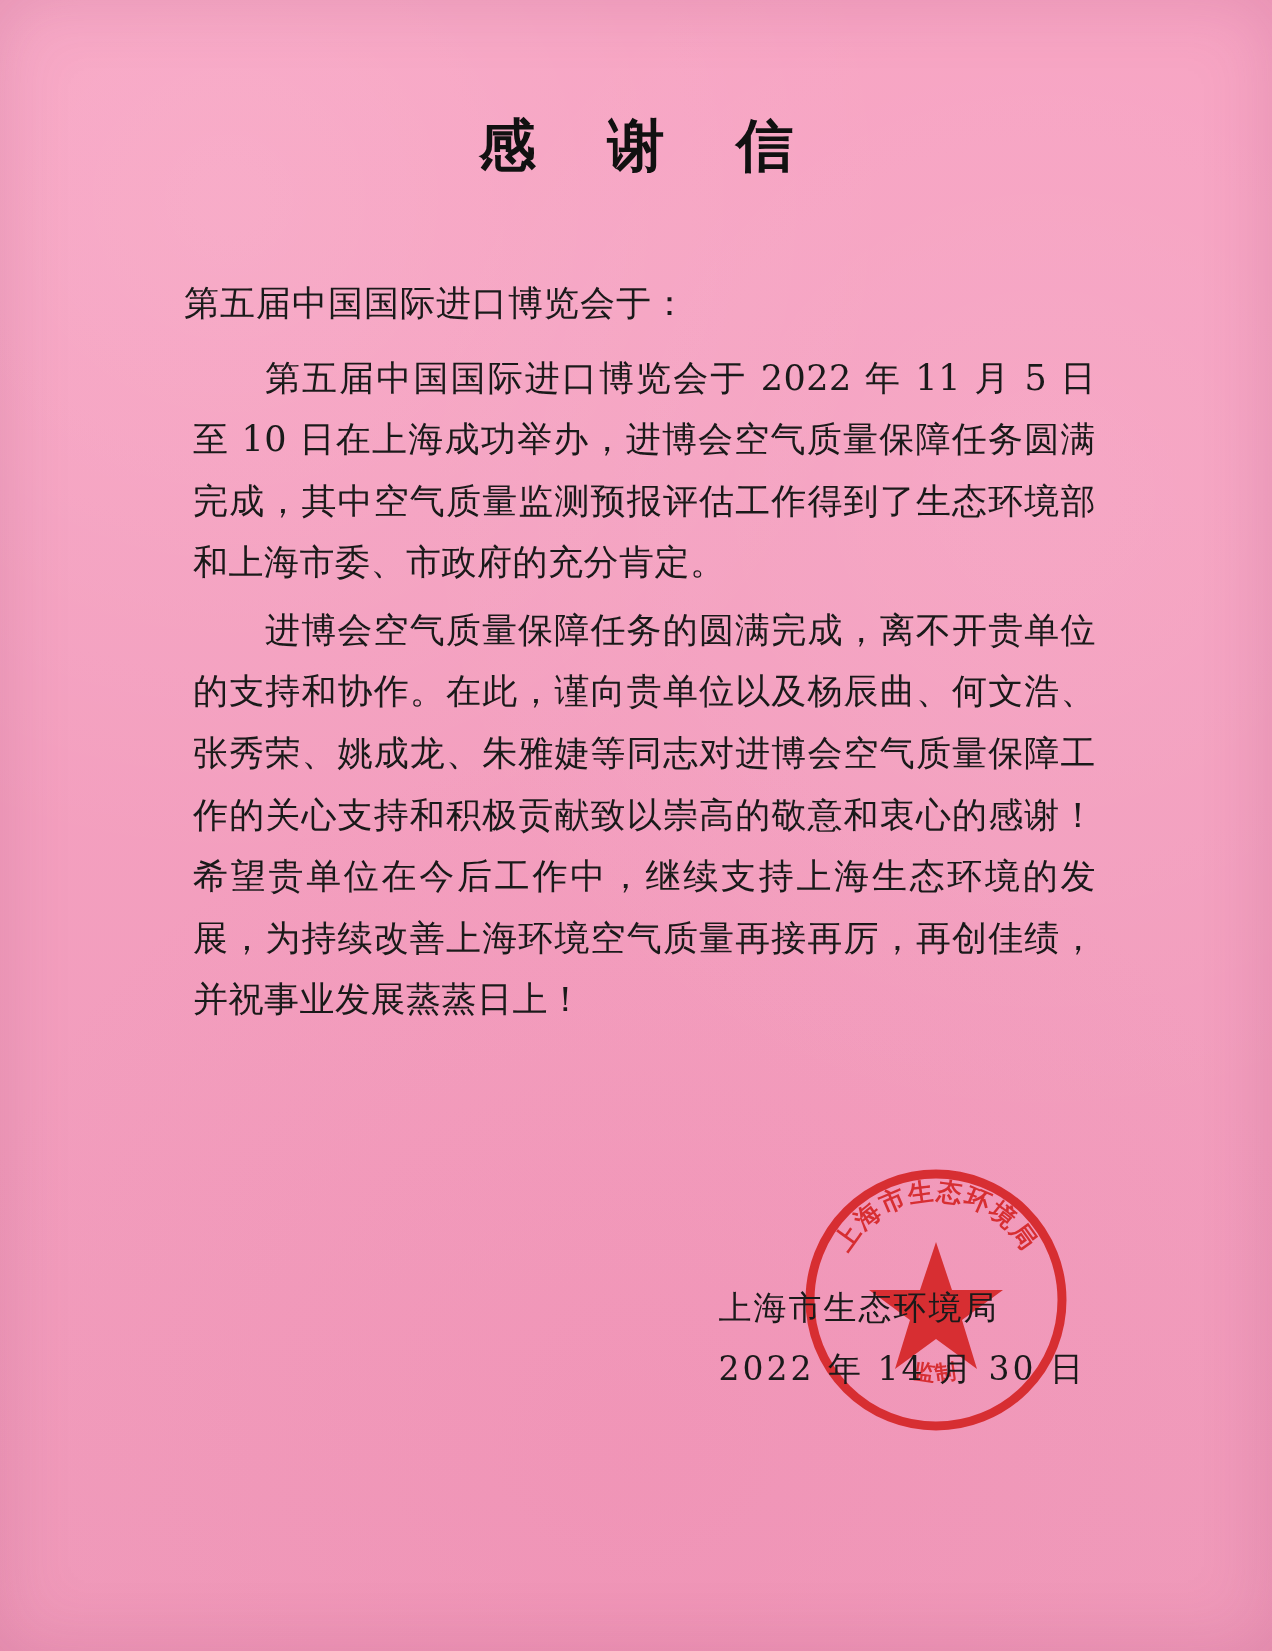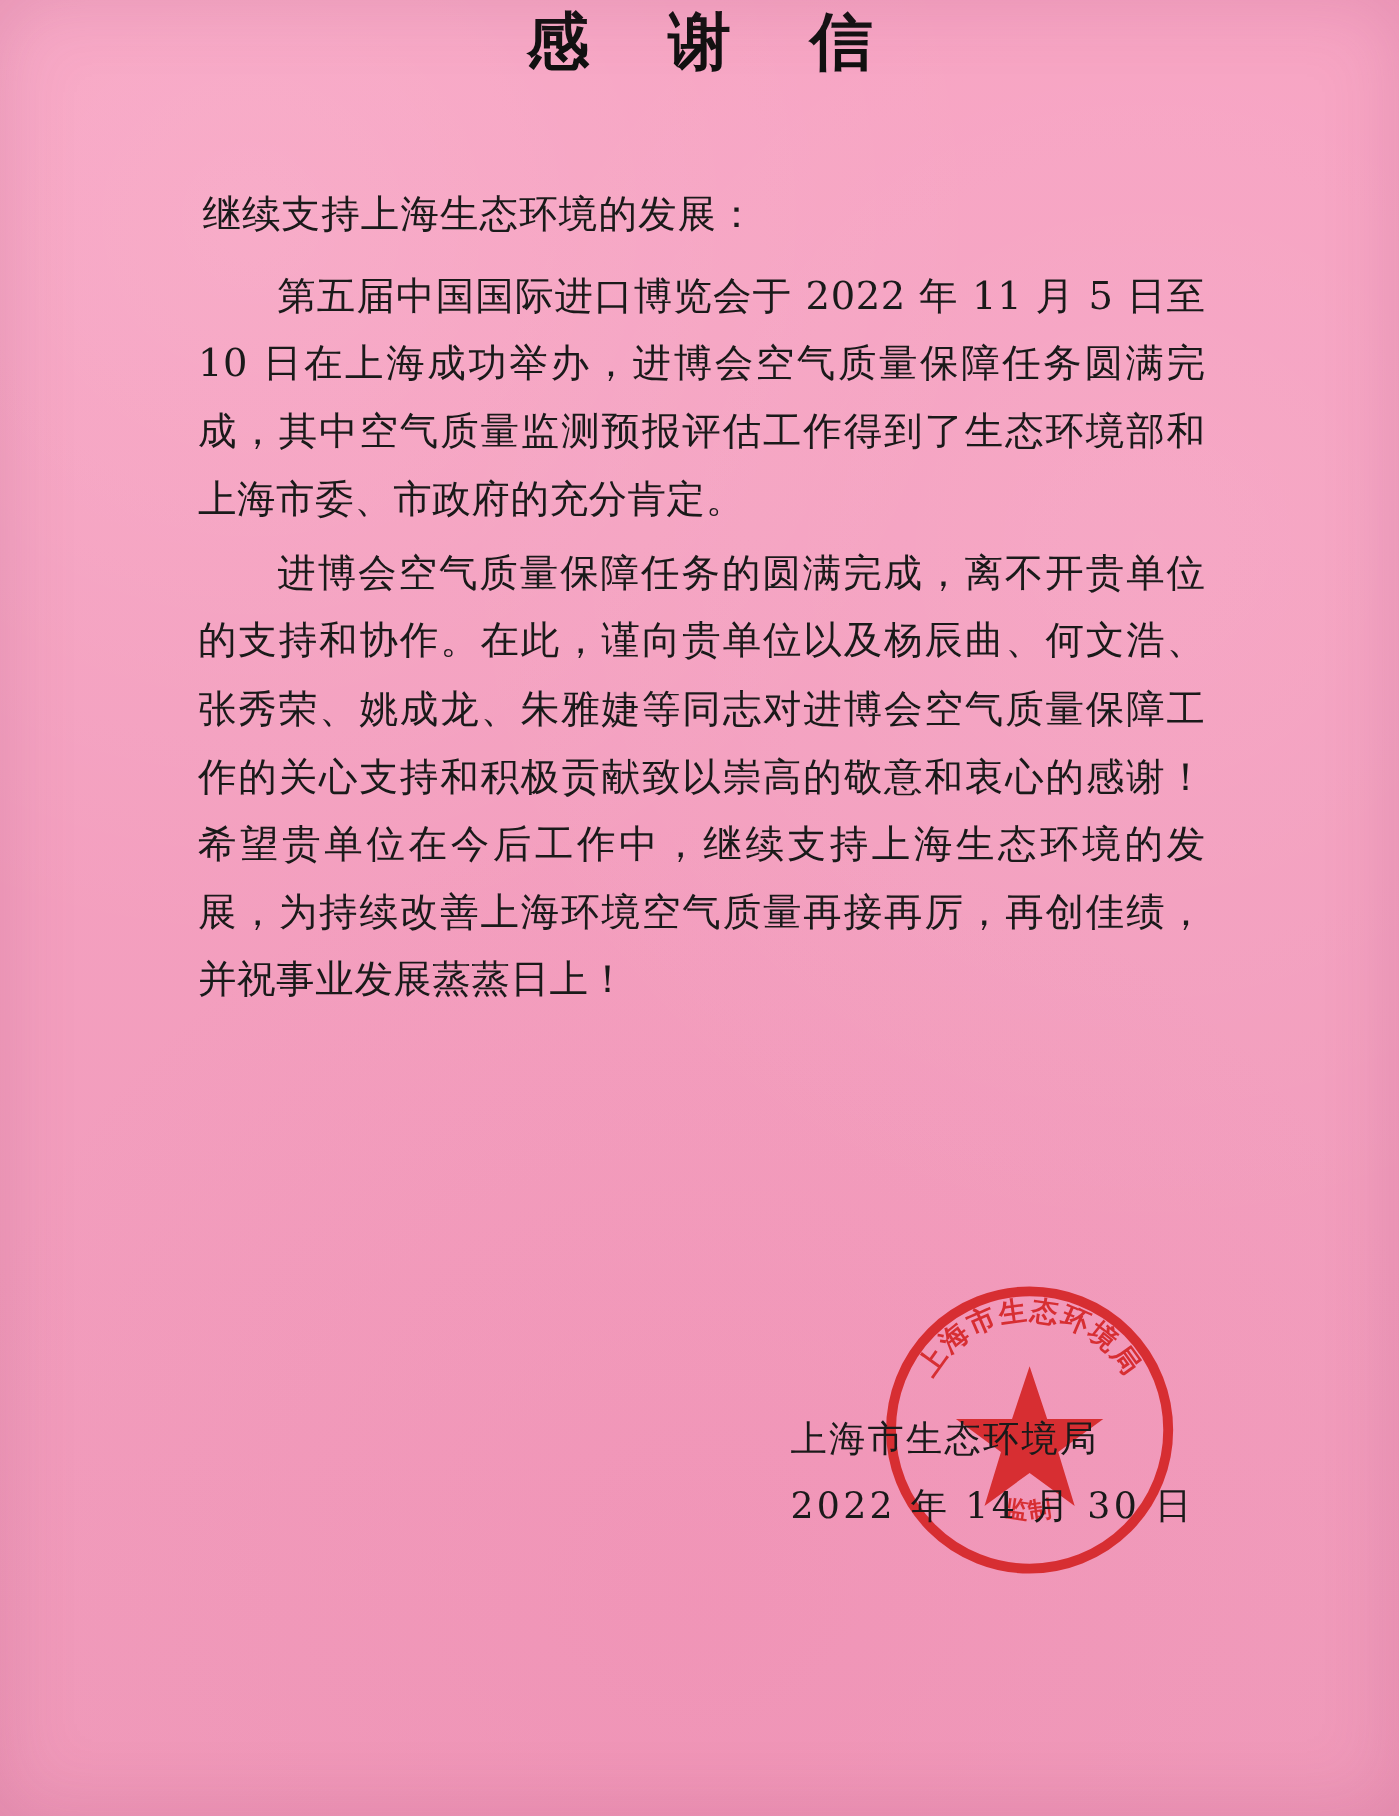--- a/index.html
+++ b/index.html
@@ -34,20 +34,21 @@
   }
 
   .page {
     position: absolute;
     inset: 0;
     padding: 0;
   }
 
   .doc-title {
     margin: 0;
+    padding-top: 108px;
     text-align: center;
     font-size: 57px;
     font-weight: bold;
     letter-spacing: 26px;
     text-indent: 26px;
     font-family: "DejaVu Serif", "Liberation Serif", serif;
     color: #111;
   }
 
   .body-block {
@@ -63,21 +64,21 @@
     margin: 0 0 18px 8px;
     font-family: "DejaVu Serif", "Liberation Serif", serif;
   }
 
   .para {
     font-size: 35px;
     line-height: 1.76;
     text-align: justify;
     text-justify: inter-ideograph;
     text-indent: 72px;
-    margin: 0 0 6px 4px;
+    margin: 0 0 6px 17px;
     letter-spacing: 0.5px;
     font-family: "DejaVu Serif", "Liberation Serif", serif;
   }
 
   .signature-block {
     position: absolute;
     right: 186px;
     bottom: 252px;
     text-align: left;
     font-size: 33px;
@@ -117,21 +118,21 @@
 </head>
 <body>
 
 <div class="paper-texture"></div>
 
 <div class="page">
 
   <h1 class="doc-title">感 谢 信</h1>
 
   <div class="body-block">
-    <p class="salutation">继续支持上海生态环境的发展：</p>
+    <p class="salutation">第五届中国国际进口博览会于：</p>
 
     <p class="para">第五届中国国际进口博览会于 2022 年 11 月 5 日至 10 日在上海成功举办，进博会空气质量保障任务圆满完成，其中空气质量监测预报评估工作得到了生态环境部和上海市委、市政府的充分肯定。</p>
 
     <p class="para">进博会空气质量保障任务的圆满完成，离不开贵单位的支持和协作。在此，谨向贵单位以及杨辰曲、何文浩、张秀荣、姚成龙、朱雅婕等同志对进博会空气质量保障工作的关心支持和积极贡献致以崇高的敬意和衷心的感谢！希望贵单位在今后工作中，继续支持上海生态环境的发展，为持续改善上海环境空气质量再接再厉，再创佳绩，并祝事业发展蒸蒸日上！</p>
   </div>
 
   <div class="seal">
     <svg viewBox="0 0 272 272" xmlns="http://www.w3.org/2000/svg">
       <circle cx="136" cy="136" r="126" fill="none" stroke="#d42020" stroke-width="9"></circle>
       <polygon points="136,78 152,126 203,126 162,156 177,205 136,175 95,205 110,156 69,126 120,126" fill="#d42020"></polygon>

